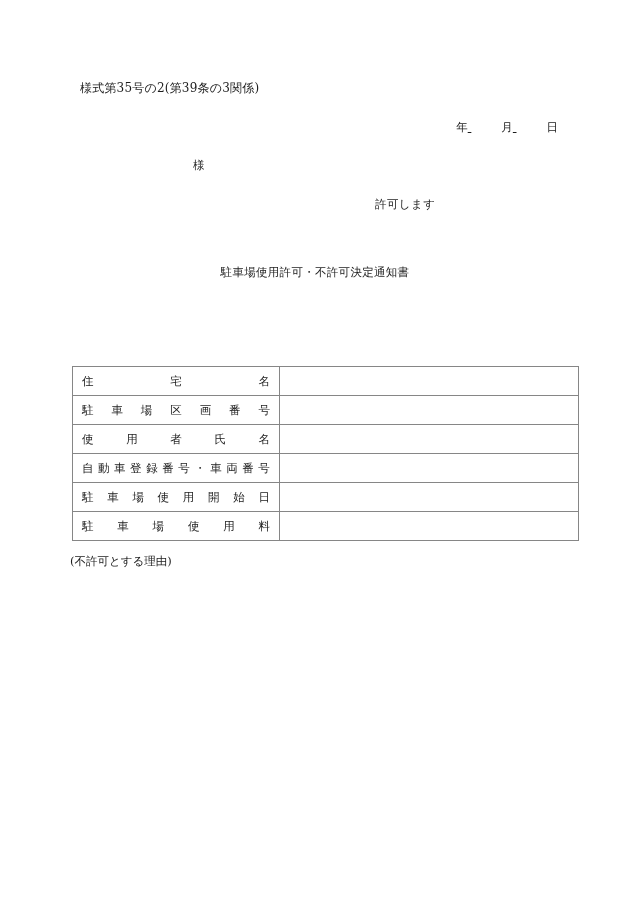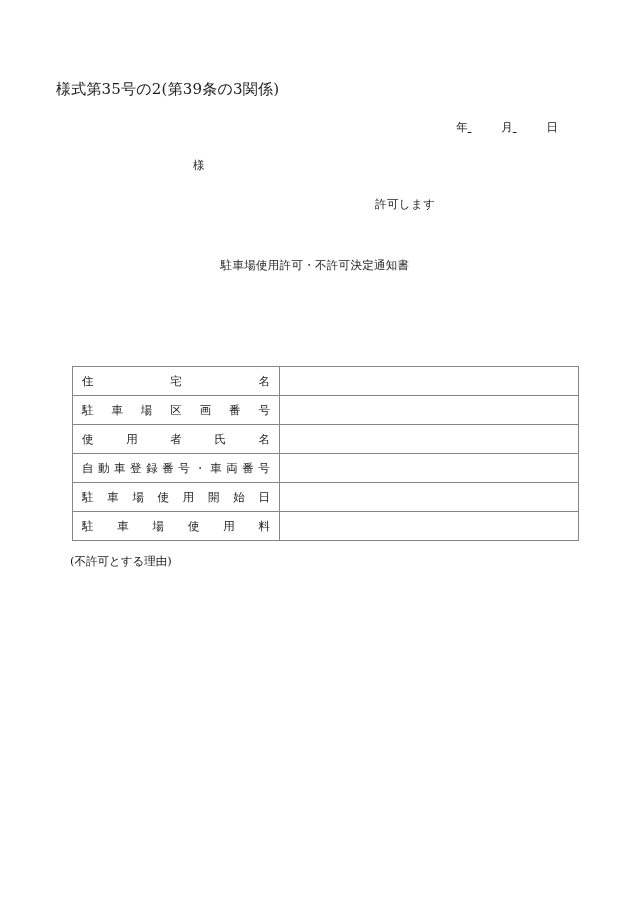--- a/index.html
+++ b/index.html
@@ -17,23 +17,23 @@
   }
   .page {
     position: absolute;
     inset: 0;
     background: #ffffff;
   }
 
   
   .form-number {
     position: absolute;
-    left: 56px;
+    left: 80px;
     top: 80px;
-    font-size: 15px;
+    font-size: 12px;
     letter-spacing: 0.2px;
     white-space: nowrap;
     text-align: right;
   }
 
   
   .date-line {
     position: absolute;
     left: 0;
     top: 120px;
@@ -67,21 +67,21 @@
     top: 197px;
     font-size: 11.5px;
     letter-spacing: 0.4px;
     white-space: nowrap;
   }
 
   
   .doc-title {
     position: absolute;
     left: 0;
-    top: 258px;
+    top: 265px;
     width: 630px;
     text-align: center;
     font-size: 11.5px;
     letter-spacing: 0.3px;
     white-space: nowrap;
   }
 
   
   .body-text {
     position: absolute;

